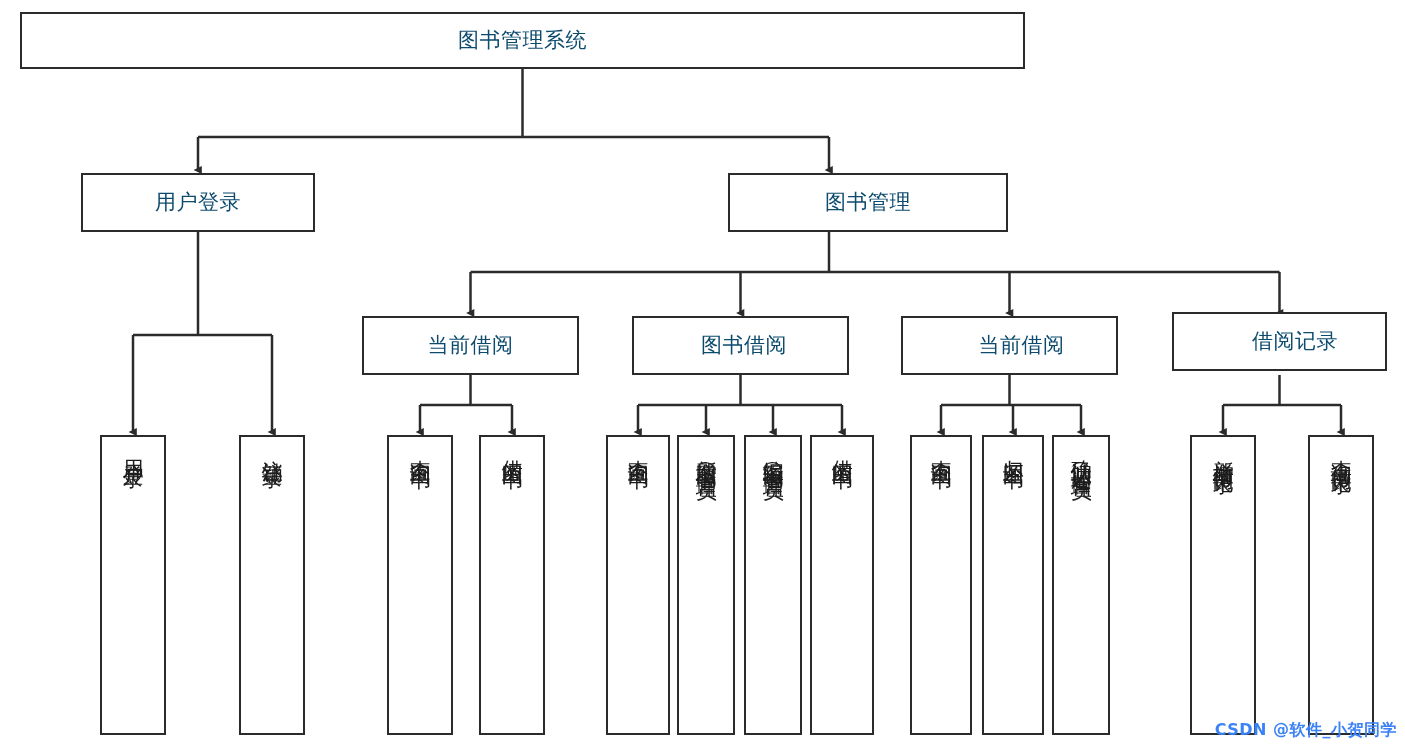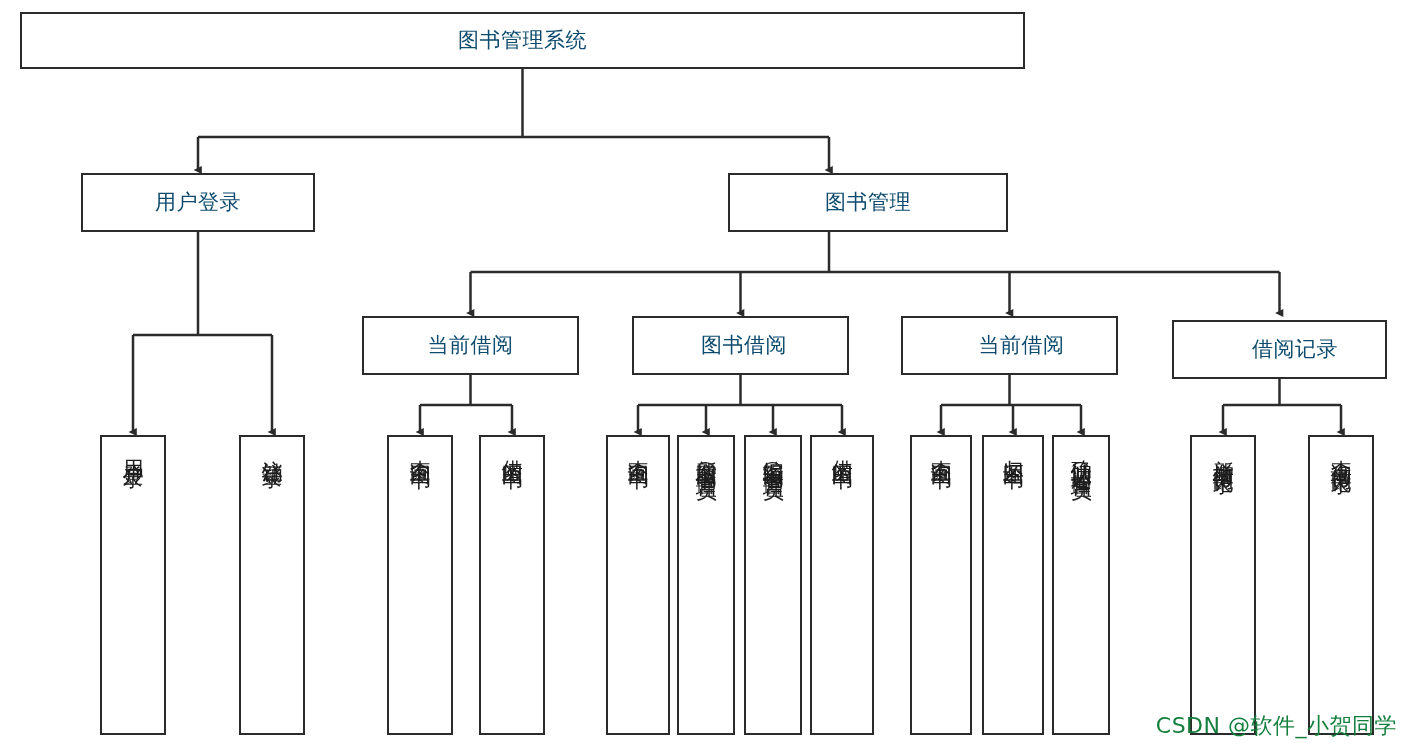--- a/index.html
+++ b/index.html
@@ -58,25 +58,26 @@
     left: 0;
     top: 0;
     width: 1405px;
     height: 747px;
     pointer-events: none;
   }
   #watermark {
     position: absolute;
     right: 8px;
     bottom: 6px;
-    font-size: 22px;
-    color: #15803d;
+    font-size: 16px;
+    color: #3b82f6;
     letter-spacing: 0.5px;
     white-space: nowrap;
     pointer-events: none;
+    font-weight: bold;
   }
 </style>
 </head>
 <body>
 
 <div id="diagram-root">
   <svg id="connector-layer" viewBox="0 0 1405 747" width="1405" height="747" xmlns="http://www.w3.org/2000/svg">
     <defs>
       <marker id="arrowhead" markerWidth="9" markerHeight="9" refX="4.5" refY="4.2" orient="auto" markerUnits="userSpaceOnUse">
         <path d="M0.6,0.4 L8.4,0.4 L4.5,8.6 Z" fill="#2b2b2b"></path>
@@ -163,21 +164,21 @@
       </div>
       <div class="node-box leaf-box" style="left: 910px; top: 435px; width: 62px; height: 300px;">
         <span class="node-label-v">查询图书</span>
       </div>
       <div class="node-box leaf-box" style="left: 982px; top: 435px; width: 62px; height: 300px;">
         <span class="node-label-v">归还图书</span>
       </div>
       <div class="node-box leaf-box" style="left: 1052px; top: 435px; width: 58px; height: 300px;">
         <span class="node-label-v">确认归还（管理员）</span>
       </div>
-      <div class="node-box" style="left: 1172px; top: 320px; width: 215px; height: 59px; padding-left: 31px;">
+      <div class="node-box" style="left: 1172px; top: 312px; width: 215px; height: 59px; padding-left: 31px;">
         <span class="node-label-h">借阅记录</span>
       </div>
       <div class="node-box leaf-box" style="left: 1190px; top: 435px; width: 66px; height: 300px;">
         <span class="node-label-v">新增借阅记录</span>
       </div>
       <div class="node-box leaf-box" style="left: 1308px; top: 435px; width: 66px; height: 300px;">
         <span class="node-label-v">查询借阅记录</span>
       </div>
     </div>
   <div id="watermark">CSDN @软件_小贺同学</div>

